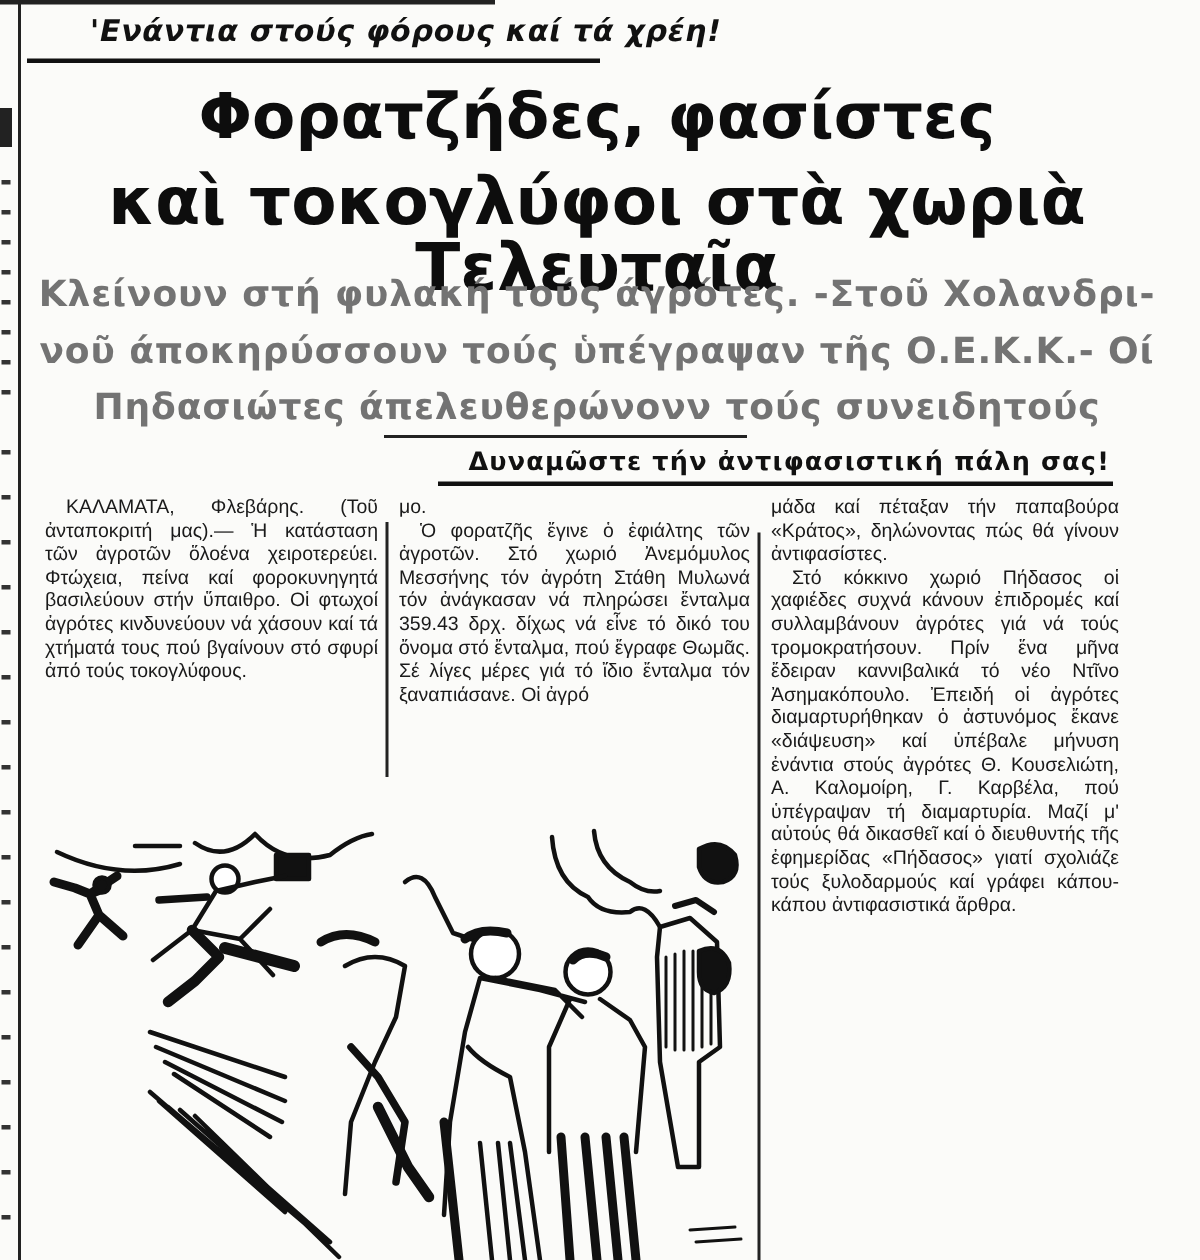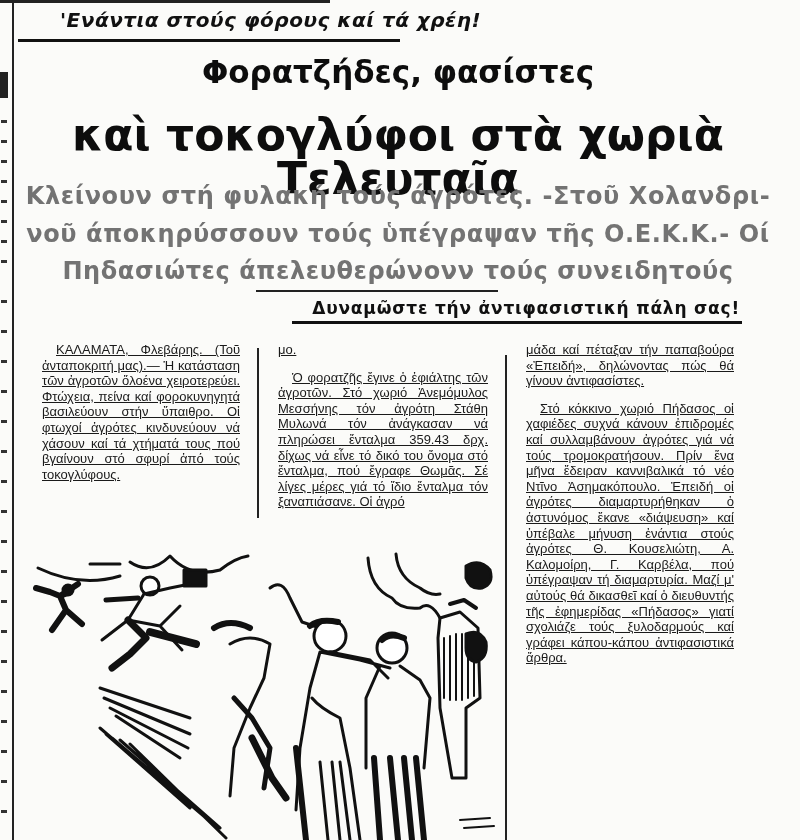--- a/index.html
+++ b/index.html
@@ -17,21 +17,21 @@
   .kicker {
     position:absolute; left:20px; top:8px;
     font-family:"DejaVu Sans", sans-serif; font-weight:bold; font-style:italic;
     font-size:20px; letter-spacing:0.5px; color:#111;margin-left:40px;
   }
   .kicker-rule { position:absolute; left:18px; top:39px; width:382px; height:3px; background:#111; }
 
   .headline {
     position:absolute; left:18px; width:760px; text-align:center;
     font-family:"DejaVu Sans", sans-serif; font-weight:bold;
-    font-size:31px; color:#0d0d0d; letter-spacing:0px; line-height:1;
+    font-size:42px; color:#0d0d0d; letter-spacing:0px; line-height:1;
   }
   .h1 { top:57px; }
   .h2 { top:113px; font-size:44px; }
 
   .subhead {
     position:absolute; left:18px; width:760px; text-align:center;
     font-family:"DejaVu Sans", sans-serif; font-weight:bold;
     font-size:24px; color:#737373; letter-spacing:0.6px; line-height:1;
   }
   .s1 { top:184px; }
@@ -43,21 +43,21 @@
     position:absolute; left:290px; top:298px; width:450px; text-align:right;
     font-family:"DejaVu Sans", sans-serif; font-weight:bold; font-size:17px;
     letter-spacing:0.8px; color:#111;
   }
   .slogan-rule { position:absolute; left:292px; top:321px; width:450px; height:3px; background:#111; }
 
   .col {
     position:absolute; top:330px; font-family:"Liberation Sans", sans-serif;
     font-size:13px; line-height:15.6px; color:#1a1a1a; text-align:justify;
   }
-  .col p { margin:12px;text-decoration:underline; }
+  .col p { margin:0; }
   .col .ind { text-indent:14px; }
   .c1 { left:30px; width:222px; }
   .c2 { left:266px; width:234px; }
   .c3 { left:514px; width:232px; }
   .vrule { position:absolute; width:2px; background:#222; }
   .v1 { left:257px; top:348px; height:170px; }
   .v2 { left:505px; top:355px; height:485px; }
 
   .illus { position:absolute; left:20px; top:548px; width:480px; height:292px; }
 </style>
@@ -115,21 +115,21 @@
 </div>
 <div class="vrule v1"></div>
 
 <div class="col c2">
   <p>μο.</p>
   <p class="ind">Ὁ φορατζῆς ἔγινε ὁ ἐφιάλτης τῶν ἀγροτῶν. Στό χωριό Ἀνεμόμυλος Μεσσήνης τόν ἀγρότη Στάθη Μυλωνά τόν ἀνάγκασαν νά πληρώσει ἔνταλμα 359.43 δρχ. δίχως νά εἶνε τό δικό του ὄνομα στό ἔνταλμα, πού ἔγραφε Θωμᾶς. Σέ λίγες μέρες γιά τό ἴδιο ἔνταλμα τόν ξαναπιάσανε. Οἱ ἀγρό</p>
 </div>
 <div class="vrule v2"></div>
 
 <div class="col c3">
-  <p>μάδα καί πέταξαν τήν παπαβούρα «Ἐπειδή», δηλώνοντας πώς θά γίνουν ἀντιφασίστες.</p>
+  <p>μάδα καί πέταξαν τήν παπαβούρα «Κράτος», δηλώνοντας πώς θά γίνουν ἀντιφασίστες.</p>
   <p class="ind">Στό κόκκινο χωριό Πήδασος οἱ χαφιέδες συχνά κάνουν ἐπιδρομές καί συλλαμβάνουν ἀγρότες γιά νά τούς τρομοκρατήσουν. Πρίν ἕνα μῆνα ἔδειραν καννιβαλικά τό νέο Ντῖνο Ἀσημακόπουλο. Ἐπειδή οἱ ἀγρότες διαμαρτυρήθηκαν ὁ ἀστυνόμος ἔκανε «διάψευση» καί ὑπέβαλε μήνυση ἐνάντια στούς ἀγρότες Θ. Κουσελιώτη, Α. Καλομοίρη, Γ. Καρβέλα, πού ὑπέγραψαν τή διαμαρτυρία. Μαζί μ' αὐτούς θά δικασθεῖ καί ὁ διευθυντής τῆς ἐφημερίδας «Πήδασος» γιατί σχολιάζε τούς ξυλοδαρμούς καί γράφει κάπου-κάπου ἀντιφασιστικά ἄρθρα.</p>
 </div>
 
 <div class="illus">
   <svg width="480" height="292" viewBox="0 0 480 292" fill="none" stroke="#111" stroke-width="3" stroke-linecap="round" stroke-linejoin="round">
 
     <path d="M18 20 Q60 40 100 28"></path>
     <path d="M110 14 Q130 28 150 8 Q170 30 200 22 Q215 10 228 8"></path>
     <path d="M348 10 Q350 40 372 50 Q380 62 400 60 Q410 52 420 70"></path>
     <path d="M376 6 Q378 30 400 40 Q410 48 420 46"></path>

